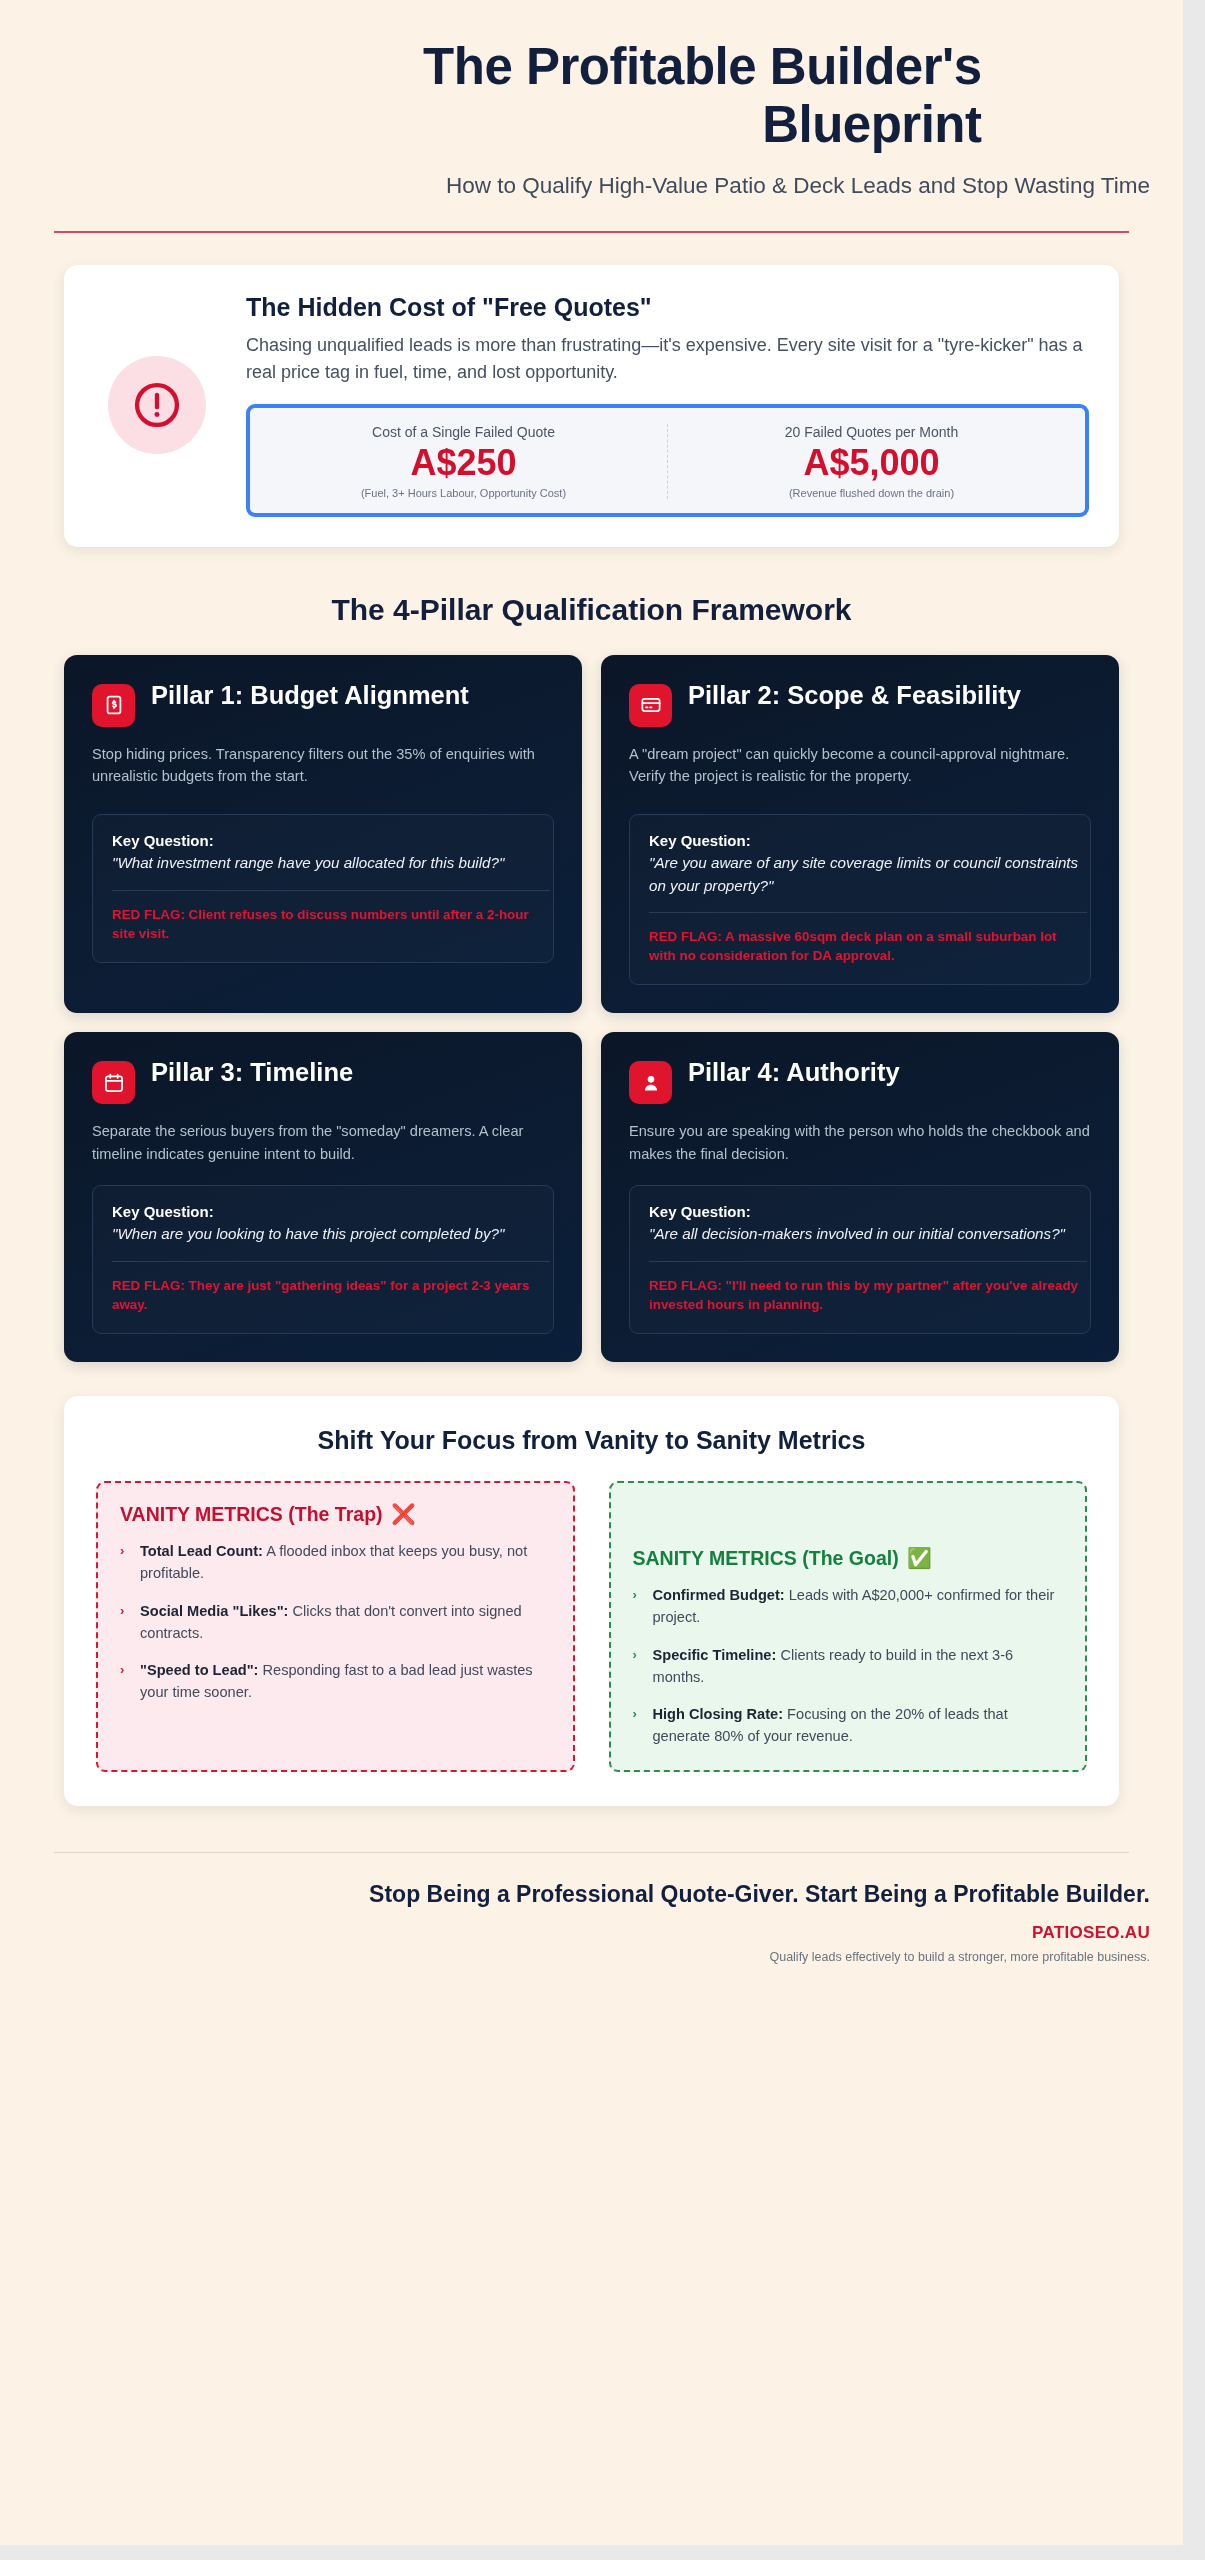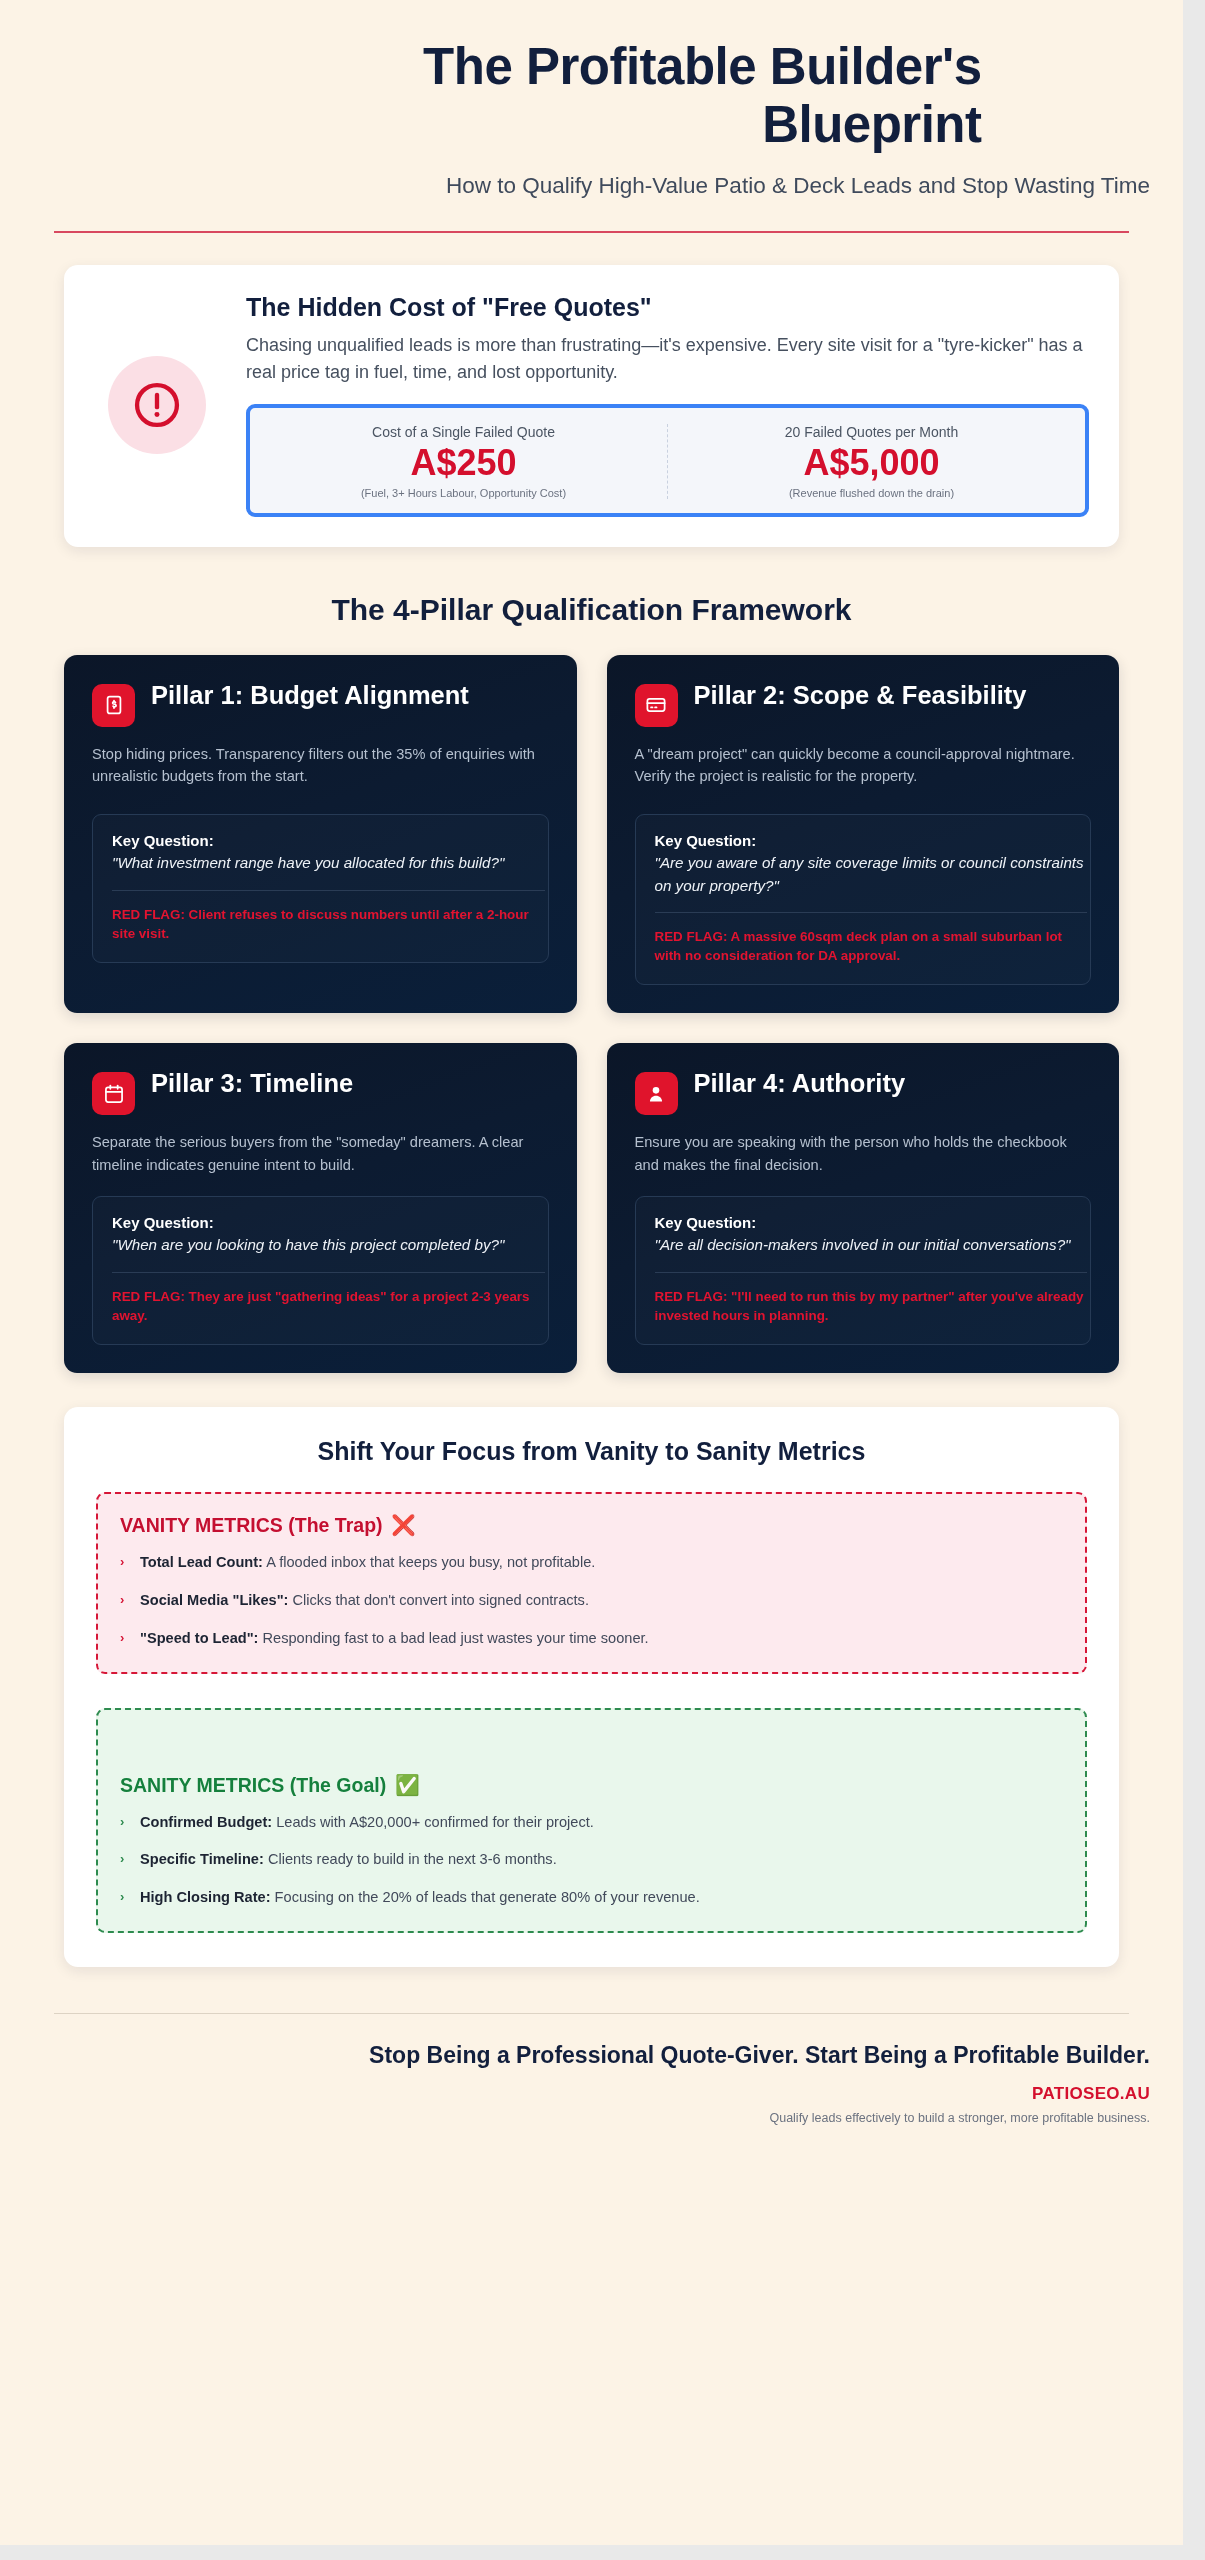--- a/index.html
+++ b/index.html
@@ -89,21 +89,21 @@
     text-align: center;
     font-size: 30px;
     font-weight: 700;
     color: #121f3d;
     margin: 46px 0 28px 0;
   }
   .pillar-grid {
     margin: 0 31px;
     display: grid;
     grid-template-columns: 1fr 1fr;
-    gap: 30px;
+    gap: 19px;
   }
   .pillar {
     position: relative;
     background: linear-gradient(160deg, #0b1628 0%, #0c1b31 45%, #0a1f3a 100%);
     border-radius: 13px;
     padding: 26px 28px 28px 28px;
     box-shadow: 0 4px 14px rgba(20,25,50,0.14);
     display: flex;
     flex-direction: column;
   }
@@ -154,21 +154,21 @@
     box-shadow: 0 4px 14px rgba(20,25,50,0.09);
     padding: 30px 32px 34px 32px;
   }
   .metrics-title {
     text-align: center;
     font-size: 25px;
     font-weight: 700;
     color: #121f3d;
     margin-bottom: 26px;
   }
-  .metrics-grid { display: grid; grid-template-columns: 1fr; gap: 34px; }
+  .metrics-grid { display: grid; grid-template-columns: 1fr 1fr; gap: 34px; }
   .metric-box { border-radius: 9px; padding: 20px 22px 22px 22px; }
   .metric-box.vanity { background: #fdeaee; border: 2px dashed #d61637; }
   .metric-box.sanity { background: #e9f7ec; border: 2px dashed #2e8b4f; }
   .metric-head {
     font-size: 19.5px; font-weight: 700; margin-bottom: 15px;
     display: flex; align-items: center; gap: 9px;
   }
   .metric-box.vanity .metric-head { color: #c40f30; }
   .metric-box.sanity .metric-head { color: #15803d; margin-top: 44px; }
   .metric-head .mark { font-size: 20px; line-height: 1; }

